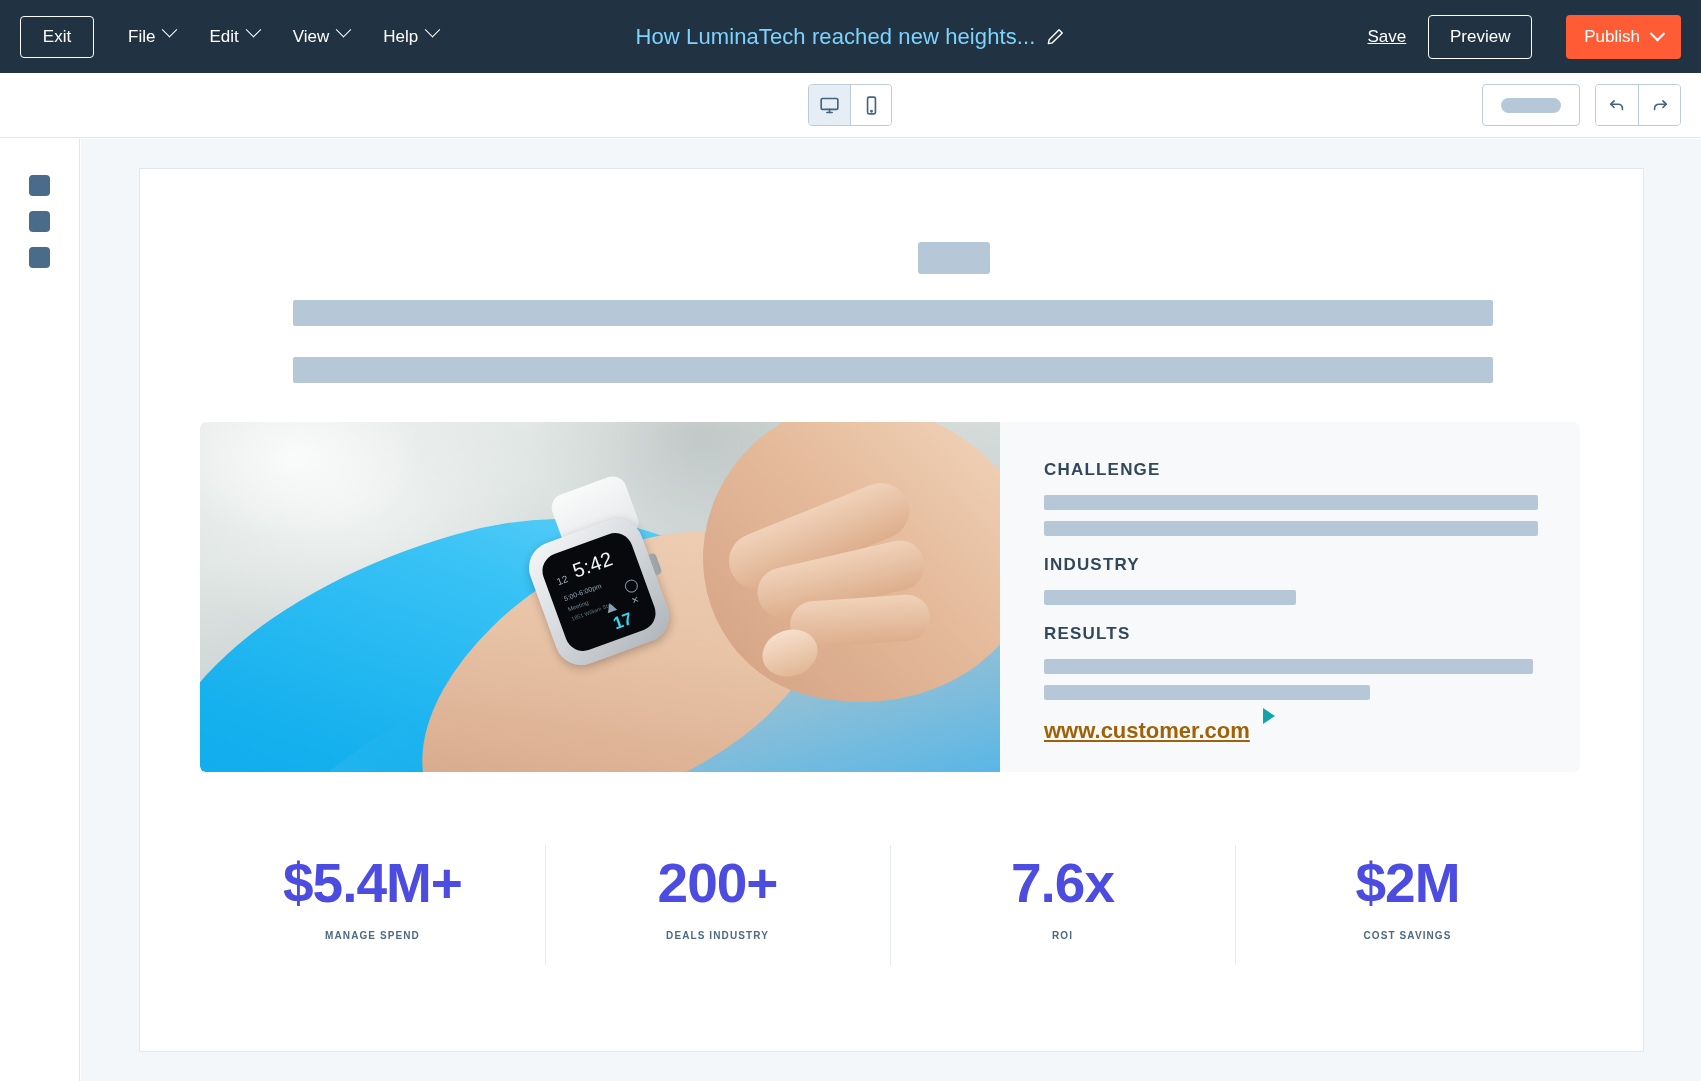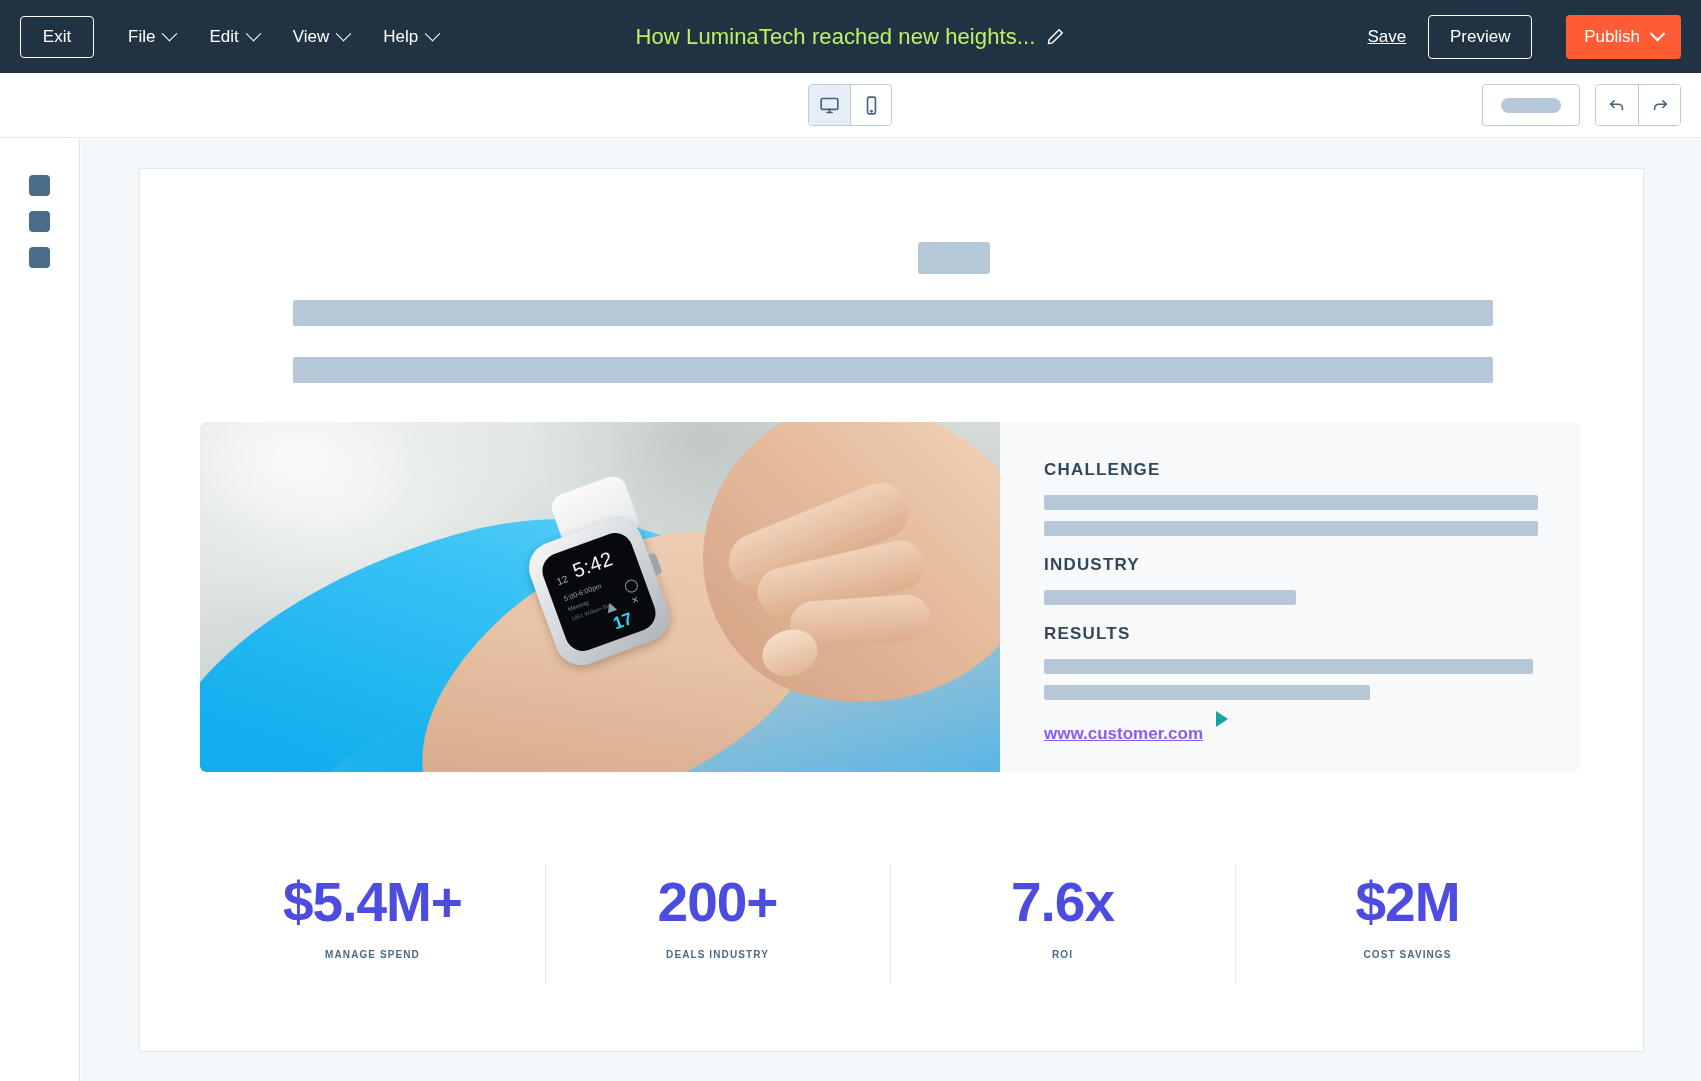--- a/index.html
+++ b/index.html
@@ -31,21 +31,21 @@
     font-size: 17px;
     display: flex;
     align-items: center;
     justify-content: center;
     cursor: pointer;
     background: transparent;
   }
   .menus { display: flex; align-items: center; margin-left: 34px; }
   .menu-item {
     display: flex;
-    align-items: center;
+    align-items: flex-start;
     color: #ffffff;
     font-size: 17px;
     margin-right: 34px;
     cursor: pointer;
   }
   .menu-label { margin-right: 9px; }
   .chev {
     width: 11px; height: 11px;
     border-right: 1.8px solid #ffffff;
     border-bottom: 1.8px solid #ffffff;
@@ -54,21 +54,21 @@
   .title-wrap {
     position: absolute;
     left: 0; right: 0;
     top: 0; height: 73px;
     display: flex;
     align-items: center;
     justify-content: center;
     pointer-events: none;
   }
   .doc-title {
-    color: #bef264;
+    color: #7dd3fc;
     font-size: 22px;
     letter-spacing: 0.1px;
     pointer-events: auto;
   }
   .edit-pencil {
     margin-left: 11px;
     color: #ffffff;
     font-size: 18px;
     pointer-events: auto;
     cursor: pointer;
@@ -420,38 +420,38 @@
   }
   .grp { margin-bottom: 19px; }
   .customer-link {
     position: absolute;
     left: 44px; bottom: 28px;
     display: flex;
     align-items: center;
     cursor: pointer;
   }
   .customer-link-text {
-    color: #8b5cf6;
-    font-size: 17px;
+    color: #a16207;
+    font-size: 22px;
     text-decoration: underline;
     font-weight: bold;
     margin-top: 30px;
   }
   .link-arrow {
     margin-left: 13px;
     width: 0; height: 0;
     border-top: 8px solid transparent;
     border-bottom: 8px solid transparent;
     border-left: 12px solid #12a4a8;
   }
 
   
   .stats {
     position: absolute;
-    left: 60px; top: 695px;
+    left: 60px; top: 676px;
     width: 1380px;
     display: flex;
   }
   .stat {
     flex: 1;
     text-align: center;
     padding: 8px 0 18px 0;
     position: relative;
   }
   .stat + .stat::before {

